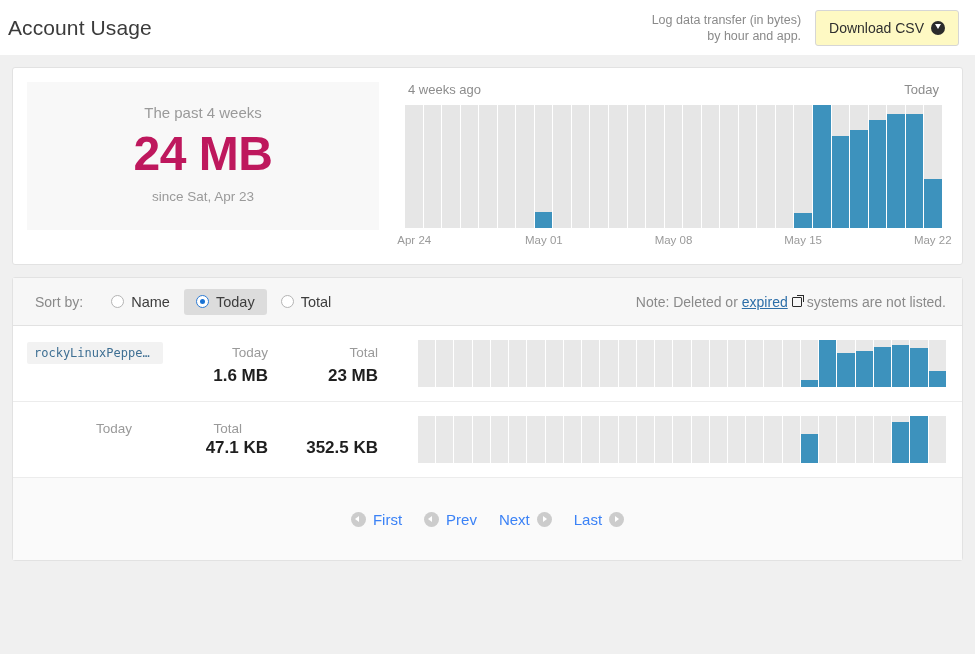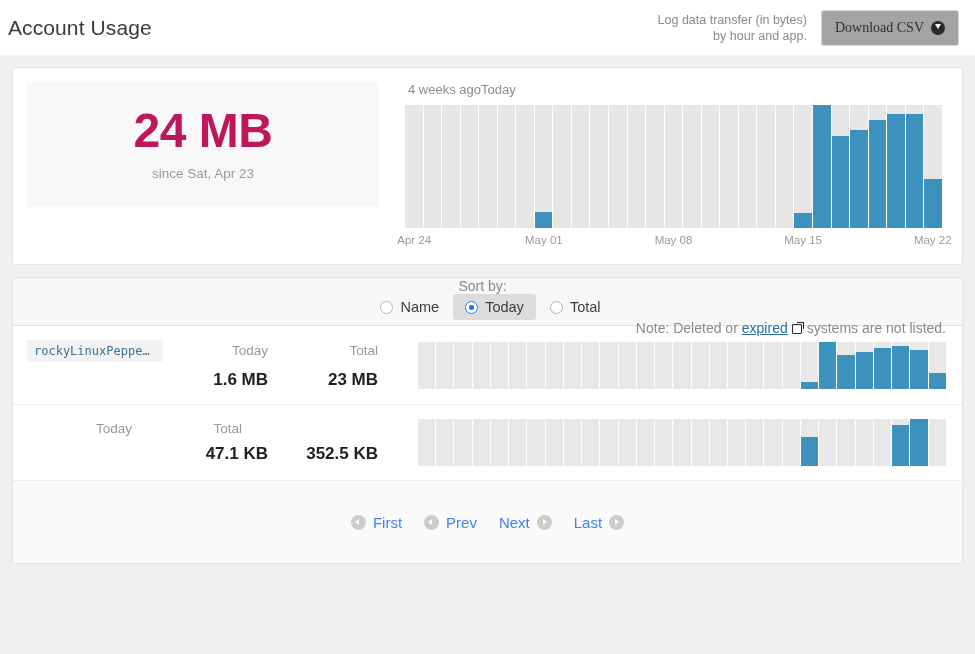--- a/index.html
+++ b/index.html
@@ -37,31 +37,30 @@
   }
   .header-note {
     font-size: 12.5px;
     line-height: 16px;
     color: #8a8a8a;
     text-align: right;
     max-width: 210px;
   }
   .btn-csv {
     border: 1px solid #d6d6d6;
-    background: #a3a3a3;
+    background: #fef9c3;
     border-radius: 3px;
     padding: 9px 13px;
     font-size: 14px;
     color: #2f2f2f;
     display: inline-flex;
     align-items: center;
     gap: 7px;
     cursor: pointer;
     white-space: nowrap;
-    font-family: Liberation Serif, serif;
   }
   .dl-icon {
     width: 14px; height: 14px;
     border-radius: 50%;
     background: #2b2b2b;
     display: inline-block;
     position: relative;
   }
   .dl-icon::after {
     content: "";
@@ -98,21 +97,21 @@
     font-weight: 700;
     color: #be185d;
     line-height: 1.12;
     letter-spacing: -0.5px;
   }
   .summary-sub { font-size: 13.5px; color: #9a9a9a; margin-top: 8px; }
 
   .chart-block { flex: 1 1 auto; padding: 0 6px 0 26px; }
   .chart-labels {
     display: flex;
-    justify-content: flex-start;
+    justify-content: space-between;
     font-size: 13px;
     color: #8c8c8c;
     padding: 0 3px 8px 3px;
   }
   .bars {
     display: flex;
     align-items: flex-end;
     height: 123px;
     gap: 1px;
   }
@@ -139,21 +138,20 @@
 
   
   .list-panel { margin-top: 12px; }
   .sortbar {
     background: #f7f7f7;
     border-bottom: 1px solid #e2e2e2;
     height: 48px;
     display: flex;
     align-items: center;
     padding: 0 16px 0 22px;
-    flex-direction: column;
   }
   .sortby-label { font-size: 14px; color: #8a8a8a; margin-right: 16px; }
   .radio-group { display: flex; align-items: center; gap: 2px; text-align: center; }
   .radio-opt {
     display: inline-flex;
     align-items: center;
     gap: 7px;
     padding: 5px 12px;
     border-radius: 3px;
     font-size: 14.5px;
@@ -227,21 +225,21 @@
     text-overflow: ellipsis;
     flex: 0 0 auto;
   }
   .col-head {
     font-size: 13.5px;
     color: #9a9a9a;
     text-align: right;
   }
   .col-today { width: 105px; }
   .col-total { width: 110px; }
-  .row-vals { display: flex; margin-top: 8px; }
+  .row-vals { display: flex; margin-top: 2px; }
   .row-vals .spacer { width: 136px; flex: 0 0 auto; }
   .val {
     font-size: 17px;
     font-weight: 700;
     color: #1f1f1f;
     text-align: right;
   }
   .row-chart { flex: 1 1 auto; padding-left: 16px; }
   .mini-bars {
     display: flex;
@@ -313,20 +311,21 @@
         <span>Download CSV</span>
         <span class="dl-icon"></span>
       </button>
     </div>
   </div>
 
   <div class="body-wrap">
 
     <div class="panel top-panel">
       <div class="summary-card">
+        <div class="summary-top">The past 4 weeks</div>
         <div class="summary-value">24 MB</div>
         <div class="summary-sub">since Sat, Apr 23</div>
       </div>
 
       <div class="chart-block">
         <div class="chart-labels">
           <span>4 weeks ago</span>
           <span>Today</span>
         </div>
         <div class="bars" id="main-bars">

